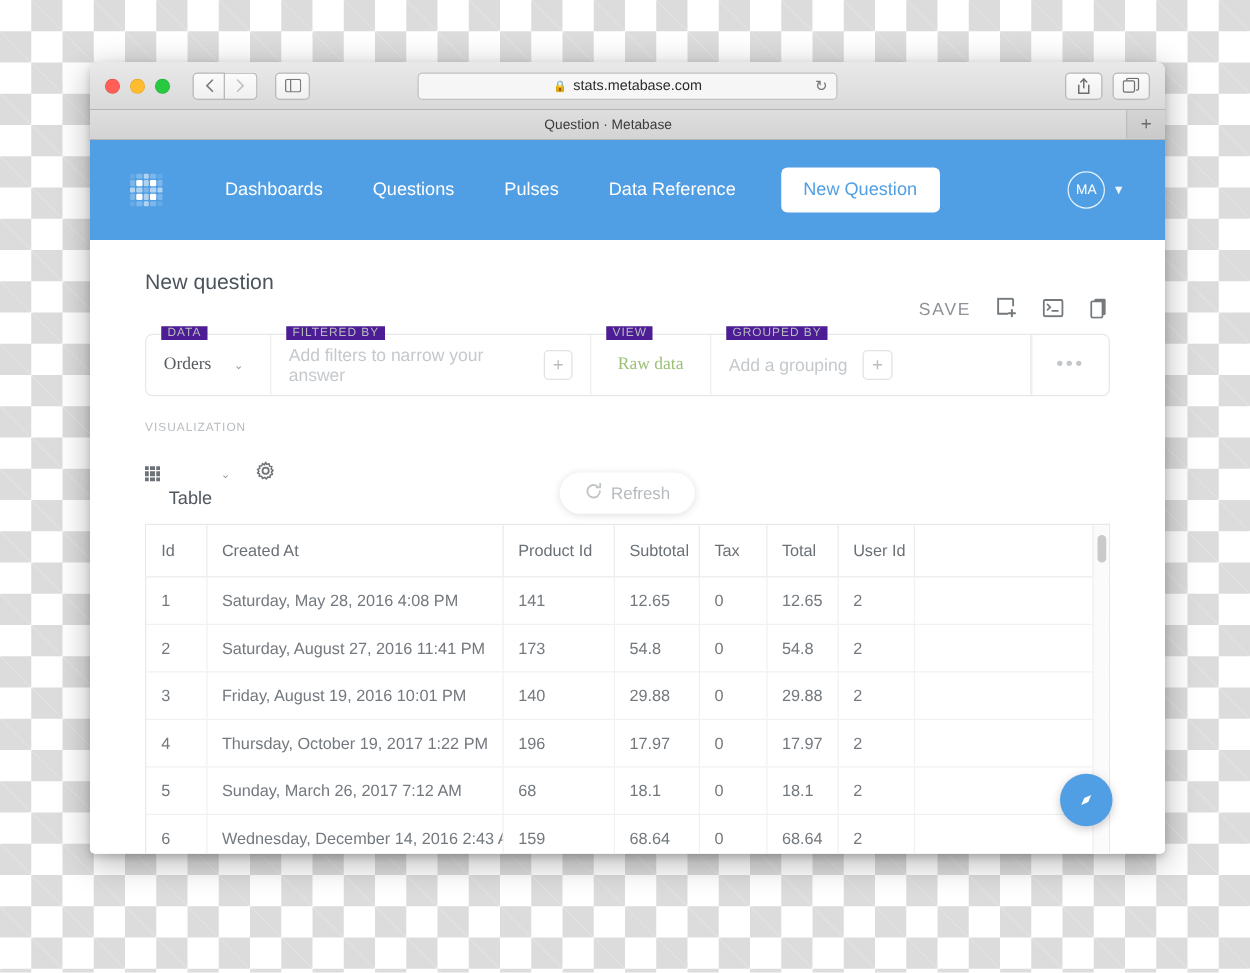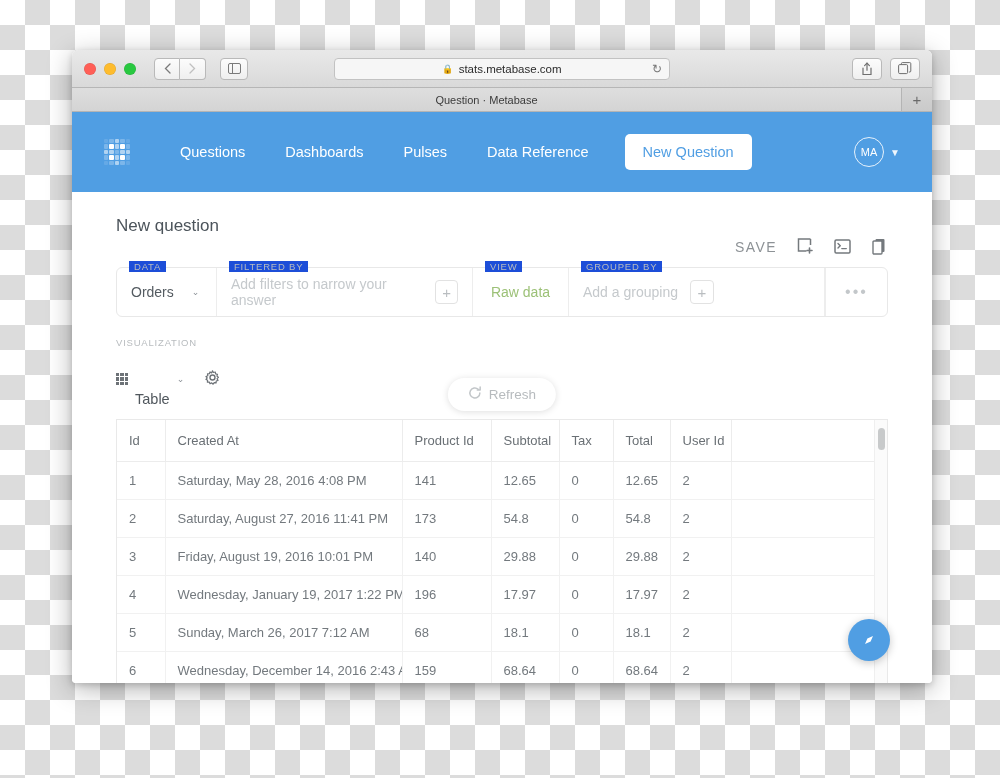--- a/index.html
+++ b/index.html
@@ -180,25 +180,25 @@
   .qsec {
     position: relative;
     display: flex; align-items: center;
     padding: 0 14px;
     border-right: 1px solid #ededed;
   }
   .qsec:last-child { border-right: none; }
   .qsec .qlabel {
     position: absolute;
     top: -7px; left: 12px;
-    background: #1d4ed8; padding: 0 5px;
+    background: #4c1d95; padding: 0 5px;
     font-size: 9.5px; letter-spacing: .8px;
     color: #b8bcbf; text-transform: uppercase;
   }
-  .qval { font-size: 14px; color: #545b61; display: flex; align-items: center; gap: 18px; }
+  .qval { font-size: 14px; color: #545b61; display: flex; align-items: center; gap: 18px; font-family: Liberation Serif, serif; }
   .qval .caret { font-size: 9px; color: #8a9096; }
   .qplaceholder { font-size: 14px; color: #c5c9cc; }
   .qval.green { color: #9cc177; }
   .plusbox {
     width: 24px; height: 24px;
     border: 1px solid #e2e2e2; border-radius: 4px;
     display: flex; align-items: center; justify-content: center;
     color: #b9bdc0; font-size: 15px; margin-left: 12px;
   }
   .qsec.data { width: 100px; }
@@ -398,22 +398,22 @@
           <i class="d3"></i>
           <i class="d1"></i>
         <i class="d0"></i>
           <i class="d1"></i>
           <i class="d2"></i>
           <i class="d1"></i>
           <i class="d0"></i>
       </div>
 
       <div class="navlinks">
+        <a class="navlink">Dashboards</a>
         <a class="navlink">Questions</a>
-        <a class="navlink">Dashboards</a>
         <a class="navlink">Pulses</a>
         <a class="navlink">Data Reference</a>
         <div class="newq-btn">New Question</div>
       </div>
 
       <div class="nav-right">
         <div class="avatar">MA</div>
         <span class="chev-down">▼</span>
       </div>
     </div>
@@ -555,21 +555,21 @@
               <td class="c-created">Friday, August 19, 2016 10:01 PM</td>
               <td class="c-pid">140</td>
               <td class="c-sub">29.88</td>
               <td class="c-tax">0</td>
               <td class="c-total">29.88</td>
               <td class="c-uid">2</td>
               <td class="c-blank"></td>
             </tr>
           <tr>
               <td class="c-id">4</td>
-              <td class="c-created">Wednesday, January 19, 2017 1:22 PM</td>
+              <td class="c-created">Thursday, October 19, 2017 1:22 PM</td>
               <td class="c-pid">196</td>
               <td class="c-sub">17.97</td>
               <td class="c-tax">0</td>
               <td class="c-total">17.97</td>
               <td class="c-uid">2</td>
               <td class="c-blank"></td>
             </tr>
           <tr>
               <td class="c-id">5</td>
               <td class="c-created">Sunday, March 26, 2017 7:12 AM</td>

